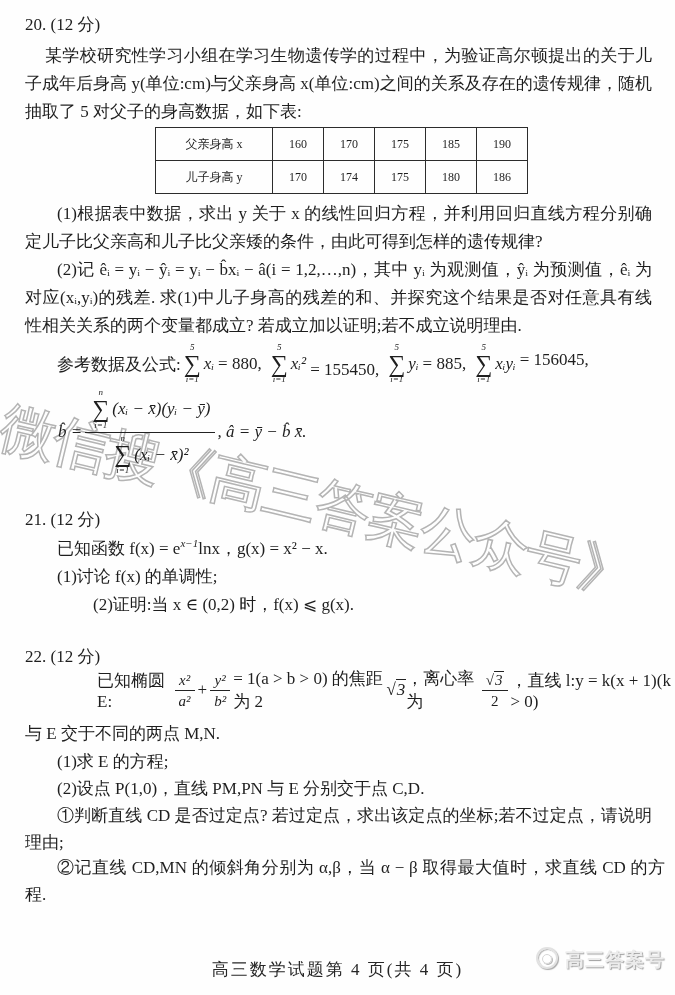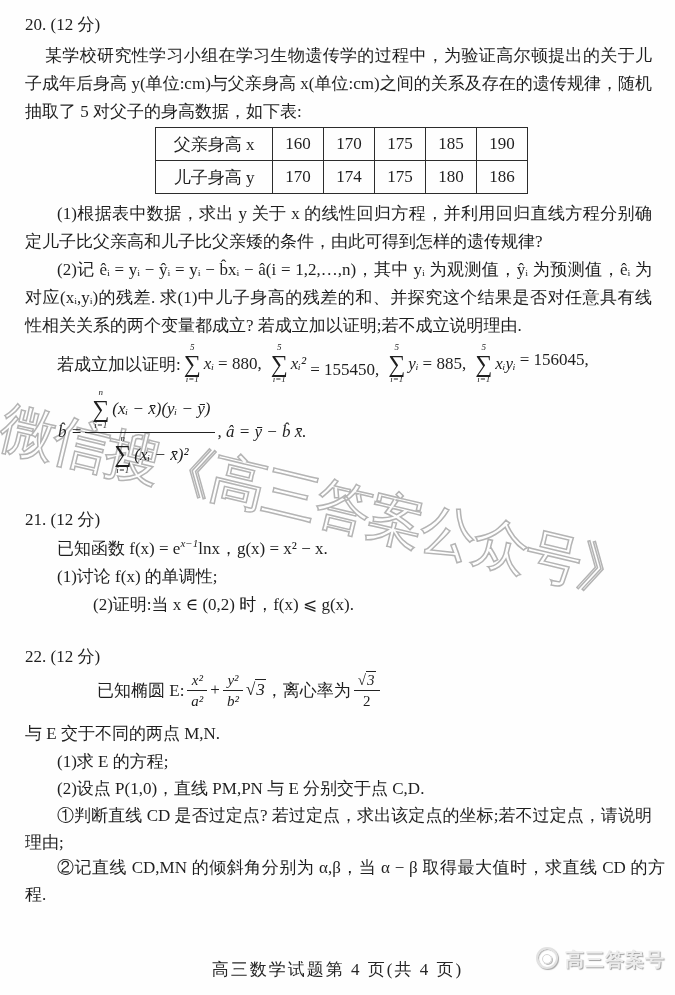--- a/index.html
+++ b/index.html
@@ -18,21 +18,21 @@
     position:absolute;left:10px;top:390px;z-index:0;white-space:nowrap;
     font-family:"Liberation Sans","DejaVu Sans",sans-serif;
     font-size:56px;letter-spacing:-2px;
     transform:rotate(13.5deg);transform-origin:0 0;
     color:transparent;-webkit-text-stroke:1.5px #b4b4b4;
   }
   .content{position:relative;z-index:1;}
 
   
   .htable{border-collapse:collapse;background:transparent;}
-  .htable td{border:1.6px solid #2c2c2c;text-align:center;height:32px;padding:0;font-size:17px;}
+  .htable td{border:1.6px solid #2c2c2c;text-align:center;height:32px;padding:0;font-size:12px;}
   .htable td.hd{width:116px;}
   .htable td.val{width:50px;}
 
   
   .it{font-style:italic;}
   .sum{display:inline-flex;flex-direction:column;align-items:center;vertical-align:middle;line-height:1;margin:0 3px;}
   .sum .lim{font-size:9px;font-style:italic;line-height:1.1;}
   .sum .sig{font-size:24px;line-height:0.95;font-style:normal;}
   .mrow{display:flex;align-items:center;}
   .frac{display:inline-flex;flex-direction:column;align-items:stretch;text-align:center;vertical-align:middle;line-height:1.2;margin:0 3px;}
@@ -92,21 +92,21 @@
         <td class="val">186</td>
       </tr>
     </tbody>
       </table>
 
     <div class="abs para indent" style="left:25px;top:200px;">(1)根据表中数据，求出 y 关于 x 的线性回归方程，并利用回归直线方程分别确定儿子比父亲高和儿子比父亲矮的条件，由此可得到怎样的遗传规律?</div>
 
     <div class="abs para indent" style="left:25px;top:256px;">(2)记 êᵢ = yᵢ − ŷᵢ = yᵢ − b̂xᵢ − â(i = 1,2,…,n)，其中 yᵢ 为观测值，ŷᵢ 为预测值，êᵢ 为对应(xᵢ,yᵢ)的残差. 求(1)中儿子身高的残差的和、并探究这个结果是否对任意具有线性相关关系的两个变量都成立? 若成立加以证明;若不成立说明理由.</div>
 
     <div class="abs mrow" style="left:57px;top:341px;height:46px;">
-      <span>若成立加以证明:</span>
+      <span>参考数据及公式:</span>
       <span class="sum">
         <span class="lim">5</span>
         <span class="sig">∑</span>
         <span class="lim">i=1</span>
       </span>
       <span class="it">xᵢ</span>
       <span style="margin:0 6px 0 4px;text-align:right;">= 880,</span>
       <span class="sum">
         <span class="lim">5</span>
         <span class="sig">∑</span>
@@ -166,28 +166,30 @@
       <span>已知椭圆 E:</span>
       <span class="frac frac-sm it">
         <span class="num">x²</span>
         <span class="den">a²</span>
       </span>
       <span>+</span>
       <span class="frac frac-sm it">
         <span class="num">y²</span>
         <span class="den">b²</span>
       </span>
+      <span>= 1(a &gt; b &gt; 0) 的焦距为 2</span>
       <span class="sqrt">√<span class="rad">3</span></span>
       <span>，离心率为</span>
       <span class="frac frac-sm">
         <span class="num">
             <span class="sqrt">√<span class="rad">3</span></span>
           </span>
         <span class="den">2</span>
       </span>
+      <span>，直线 l:y = k(x + 1)(k &gt; 0)</span>
     </div>
 
     <div class="abs line" style="left:25px;top:722px;">与 E 交于不同的两点 M,N.</div>
     <div class="abs line" style="left:57px;top:750px;">(1)求 E 的方程;</div>
     <div class="abs line" style="left:57px;top:777px;">(2)设点 P(1,0)，直线 PM,PN 与 E 分别交于点 C,D.</div>
     <div class="abs para indent" style="left:25px;top:802px;line-height:27px;">①判断直线 CD 是否过定点? 若过定点，求出该定点的坐标;若不过定点，请说明理由;</div>
     <div class="abs para indent" style="left:25px;top:854px;line-height:27px;width:640px;">②记直线 CD,MN 的倾斜角分别为 α,β，当 α − β 取得最大值时，求直线 CD 的方程.</div>
 
     <div class="footer">高三数学试题第 4 页(共 4 页)</div>
 

